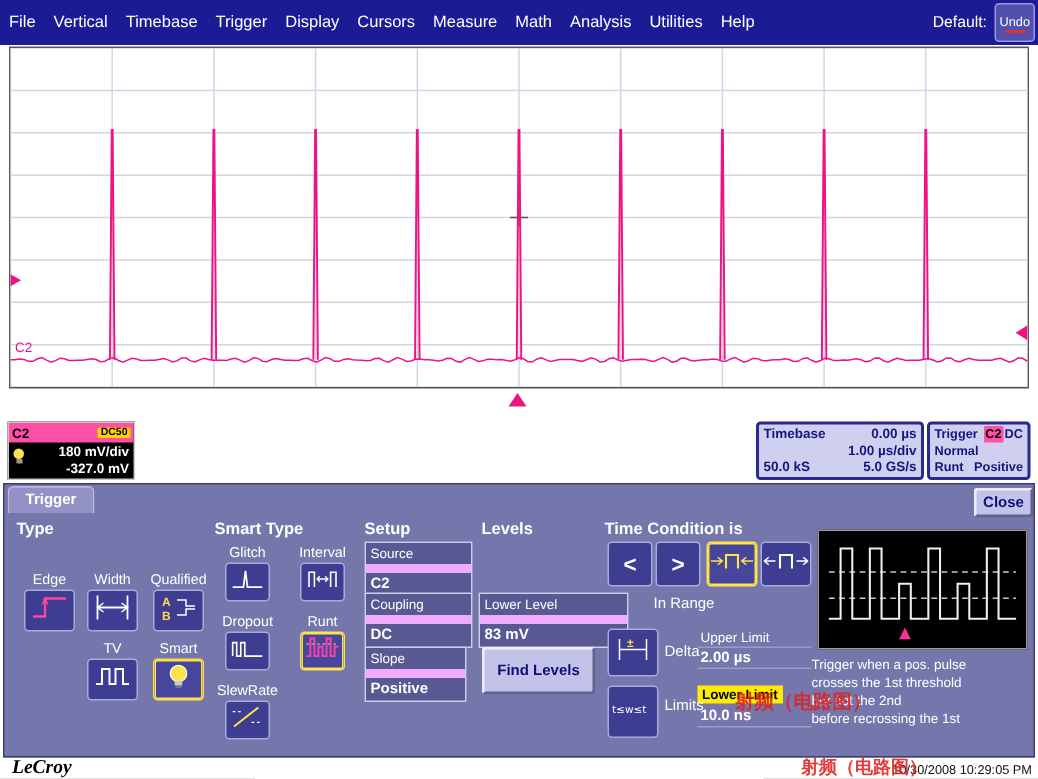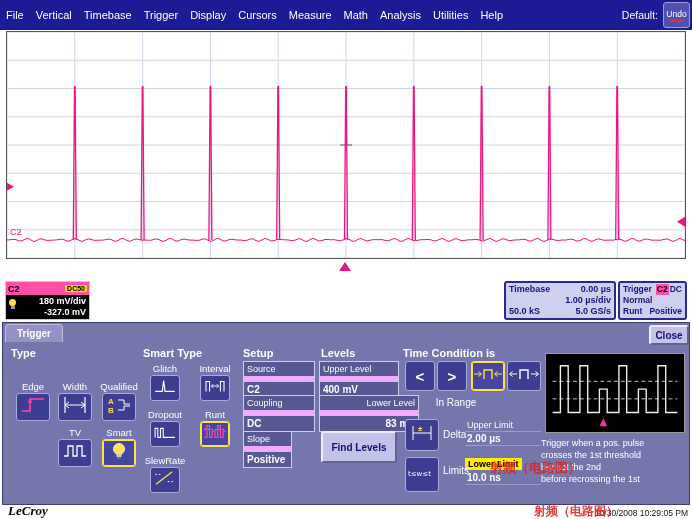--- a/index.html
+++ b/index.html
@@ -295,31 +295,27 @@
 
     <div class="sect" style="left:240px; top:24px;">Setup</div>
     <div class="field" style="left:240px; top:38px; width:72px;">
       <div class="flabel">Source</div>
       <div class="fvalue">C2</div>
     </div>
     <div class="field" style="left:240px; top:72px; width:72px;">
       <div class="flabel">Coupling</div>
       <div class="fvalue">DC</div>
     </div>
-    <div class="field" style="left:240px; top:108px; width:49px;">
+    <div class="field" style="left:240px; top:108px; width:68px;">
       <div class="flabel">Slope</div>
       <div class="fvalue">Positive</div>
     </div>
 
     <div class="sect" style="left:318px; top:24px;">Levels</div>
-    <div class="field" style="left:316px; top:38px; width:80px;">
-      <div class="flabel">Upper Level</div>
-      <div class="fvalue">400 mV</div>
-    </div>
-    <div class="field" style="left:316px; top:72px; width:100px;text-align:right;">
+    <div class="field" style="left:316px; top:72px; width:100px;">
       <div class="flabel">Lower Level</div>
       <div class="fvalue">83 mV</div>
     </div>
     <div class="raised" style="position:absolute; left:318px; top:108px; width:76px; height:32px;">Find Levels</div>
 
     <div class="sect" style="left:400px; top:24px;">Time Condition is</div>
     <div class="chbtn" style="left:402px; top:38px;">&lt;</div>
     <div class="chbtn" style="left:434px; top:38px;">&gt;</div>
     <div class="icnbox sel" style="left:468px; top:38px; width:34px; height:30px;">
       <span><svg width="30" height="20" viewBox="0 0 30 20">

